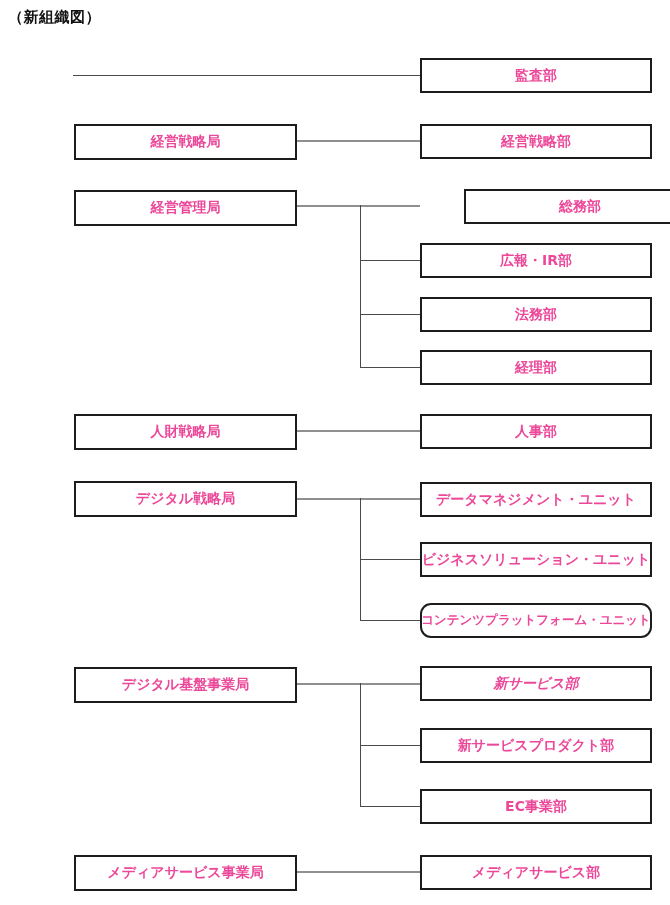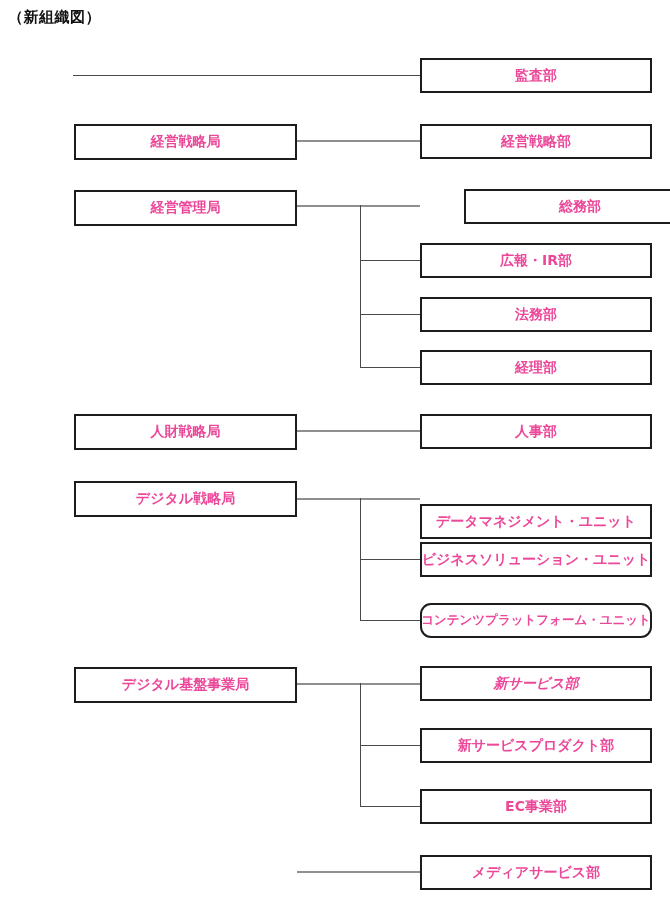--- a/index.html
+++ b/index.html
@@ -80,29 +80,30 @@
   <div class="hline thin" style="left:360px; top:745px; width:60px;"></div>
   <div class="hline thin" style="left:360px; top:806px; width:60px;"></div>
 
   <div class="hline" style="left:297px; top:871px; width:123px;"></div>
 
   <div class="box left" style="top:124px;">経営戦略局</div>
   <div class="box left" style="top:190px;">経営管理局</div>
   <div class="box left" style="top:414px;">人財戦略局</div>
   <div class="box left" style="top:481px;">デジタル戦略局</div>
   <div class="box left" style="top:667px;">デジタル基盤事業局</div>
+  <div class="box left" style="top:855px;">メディアサービス事業局</div>
 
   <div class="box right" style="top:58px;">監査部</div>
   <div class="box right" style="top:124px;">経営戦略部</div>
   <div class="box right" style="top:189px;margin-left:44px;">総務部</div>
   <div class="box right" style="top:243px;">広報・IR部</div>
   <div class="box right" style="top:297px;">法務部</div>
   <div class="box right" style="top:350px;">経理部</div>
   <div class="box right" style="top:414px;">人事部</div>
-  <div class="box right" style="top:504px;">データマネジメント・ユニット</div>
+  <div class="box right" style="top:482px;">データマネジメント・ユニット</div>
   <div class="box right" style="top:542px;">ビジネスソリューション・ユニット</div>
   <div class="box right long" style="top:603px;border-radius:11px;">コンテンツプラットフォーム・ユニット</div>
   <div class="box right" style="top:666px;font-style:italic;">新サービス部</div>
   <div class="box right" style="top:728px;">新サービスプロダクト部</div>
   <div class="box right" style="top:789px;">EC事業部</div>
   <div class="box right" style="top:855px;">メディアサービス部</div>
 
 </div>
 
 </body></html>

